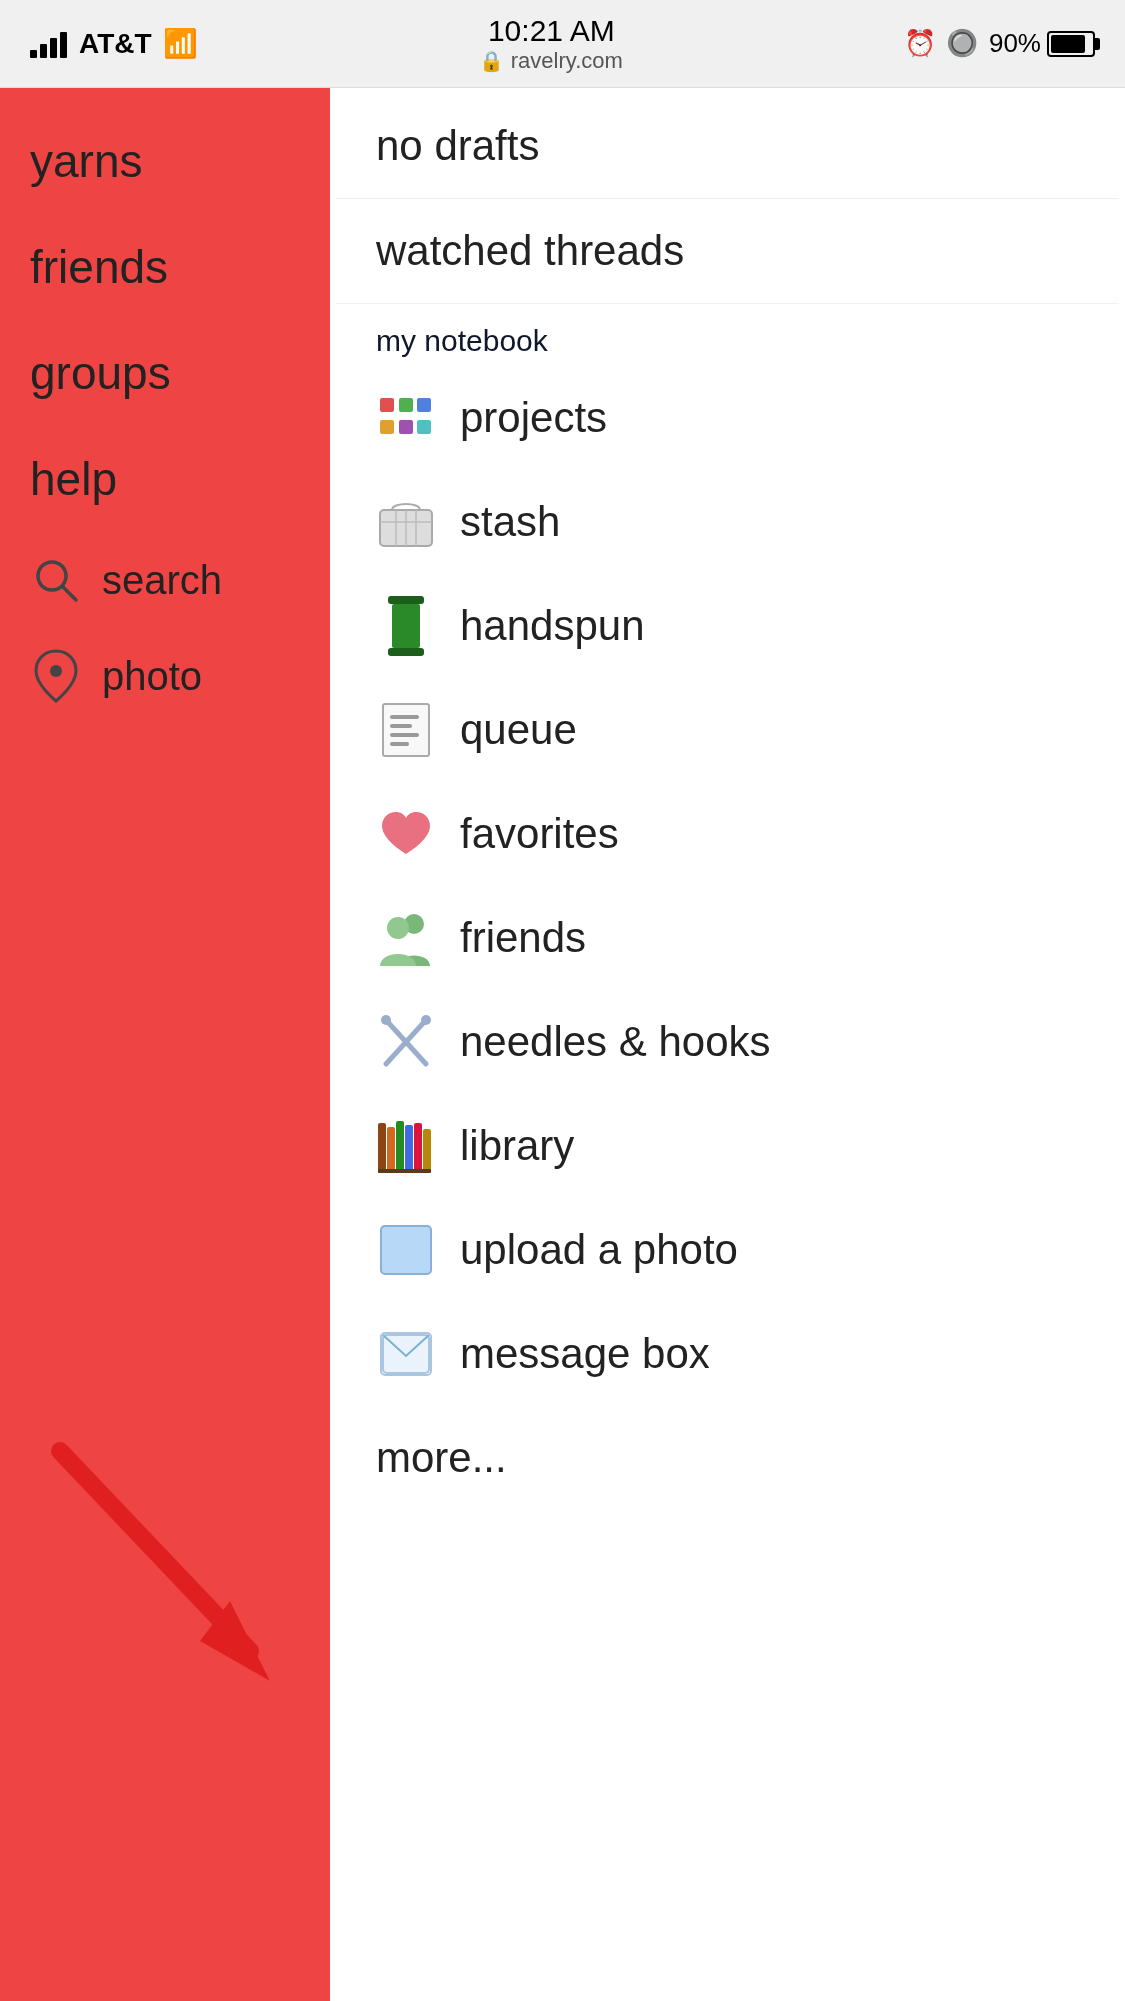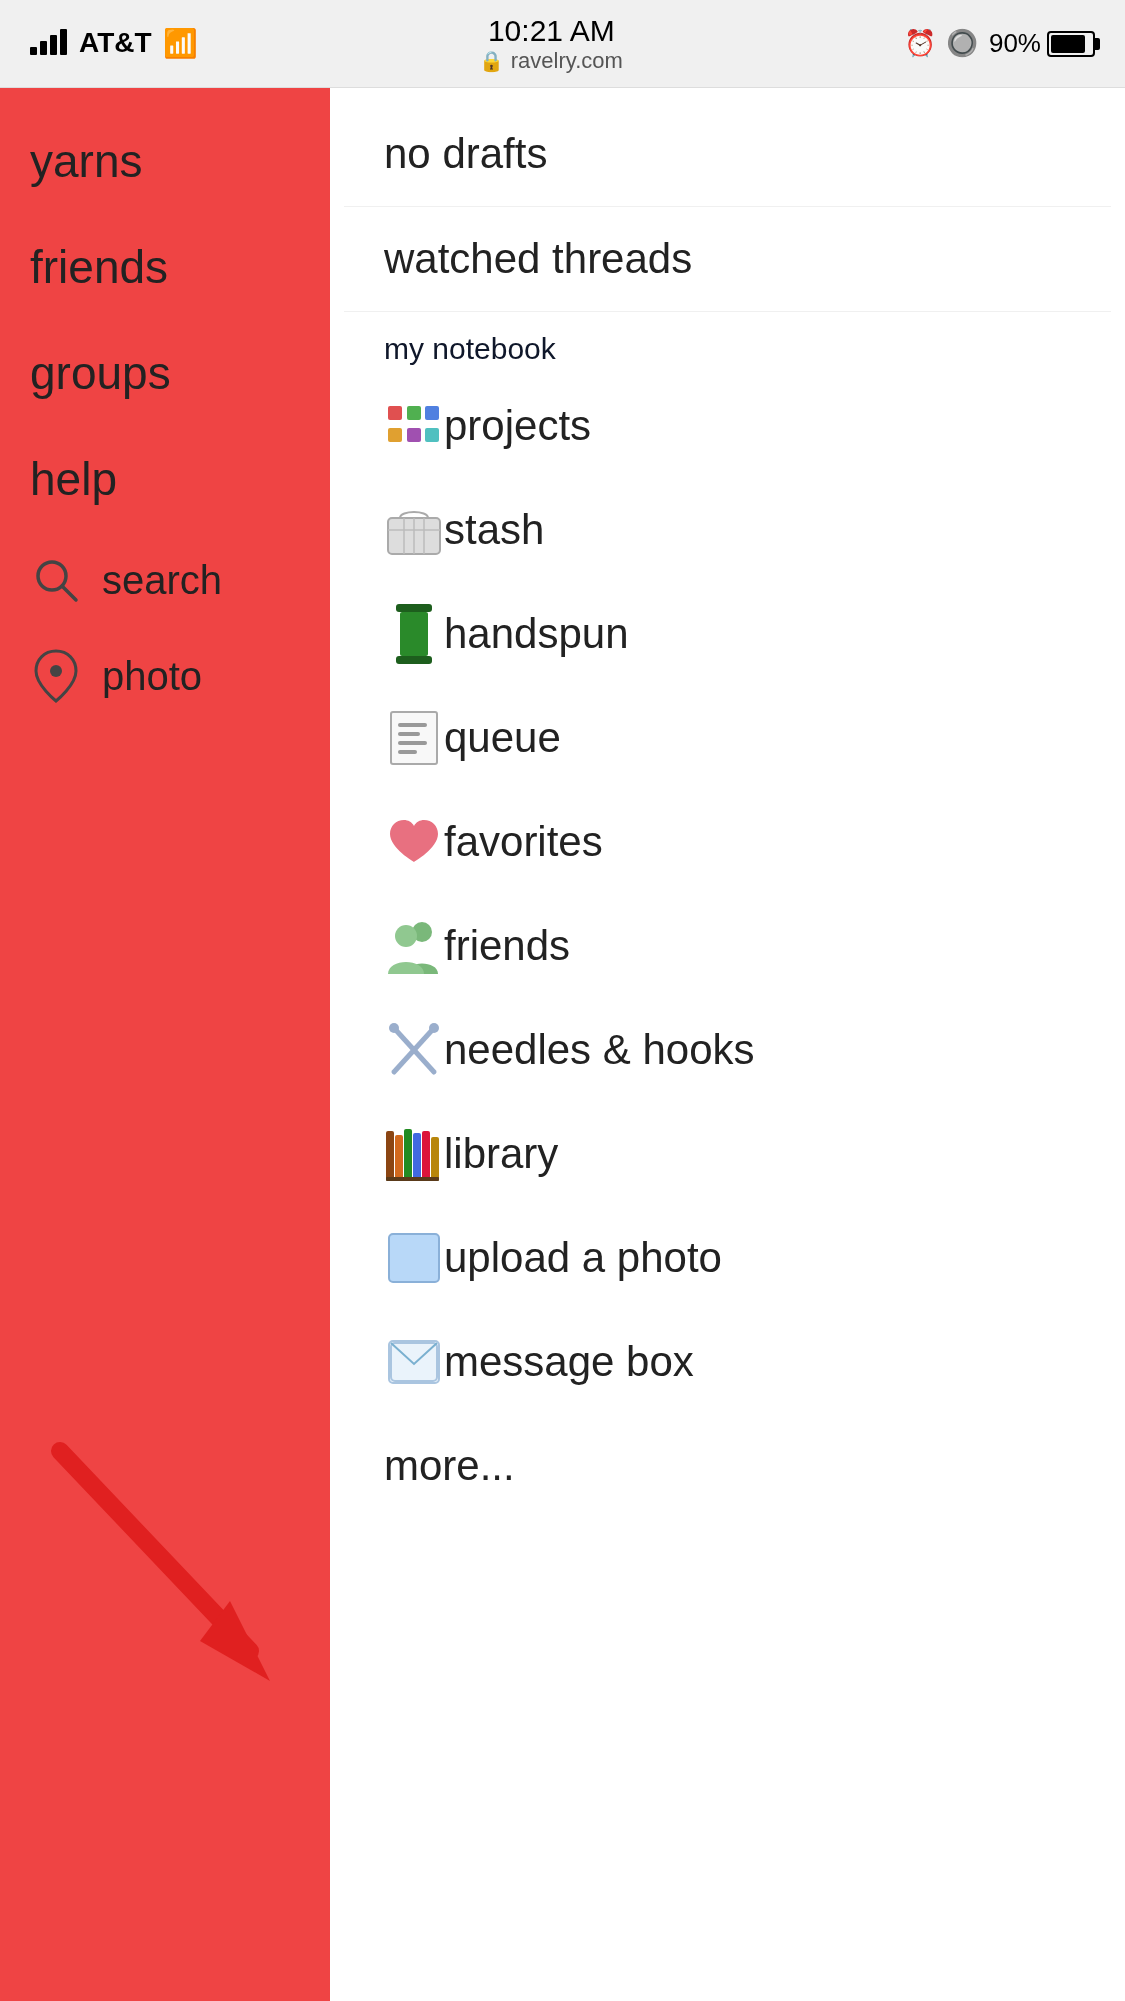--- a/index.html
+++ b/index.html
@@ -19,21 +19,21 @@
       height: 88px;
       background: #f0f0f0;
       display: flex;
       align-items: center;
       justify-content: space-between;
       padding: 0 30px;
       border-bottom: 1px solid #ddd;
     }
     .status-left {
       display: flex;
-      align-items: flex-start;
+      align-items: center;
       gap: 12px;
       font-size: 28px;
       font-weight: 600;
     }
     .signal-bars {
       display: flex;
       align-items: flex-end;
       gap: 3px;
       height: 28px;
     }
@@ -148,21 +148,21 @@
       left: 30px;
       width: 280px;
       height: 280px;
     }
 
     
     .content {
       flex: 1;
       background: #fff;
       overflow-y: auto;
-      padding: 14px;
+      padding: 6px;
     }
 
     .content-item {
       padding: 28px 40px;
       font-size: 42px;
       color: #222;
       cursor: pointer;
       border-bottom: 1px solid #f0f0f0;
       display: flex;
       align-items: center;
@@ -174,20 +174,21 @@
       color: #0f172a;
     }
 
     .content-item-with-icon {
       padding: 22px 40px;
       font-size: 42px;
       color: #222;
       cursor: pointer;
       display: flex;
       align-items: center;
+      gap: 24px;
     }
 
     .item-icon {
       width: 60px;
       height: 60px;
       display: flex;
       align-items: center;
       justify-content: center;
       flex-shrink: 0;
     }

